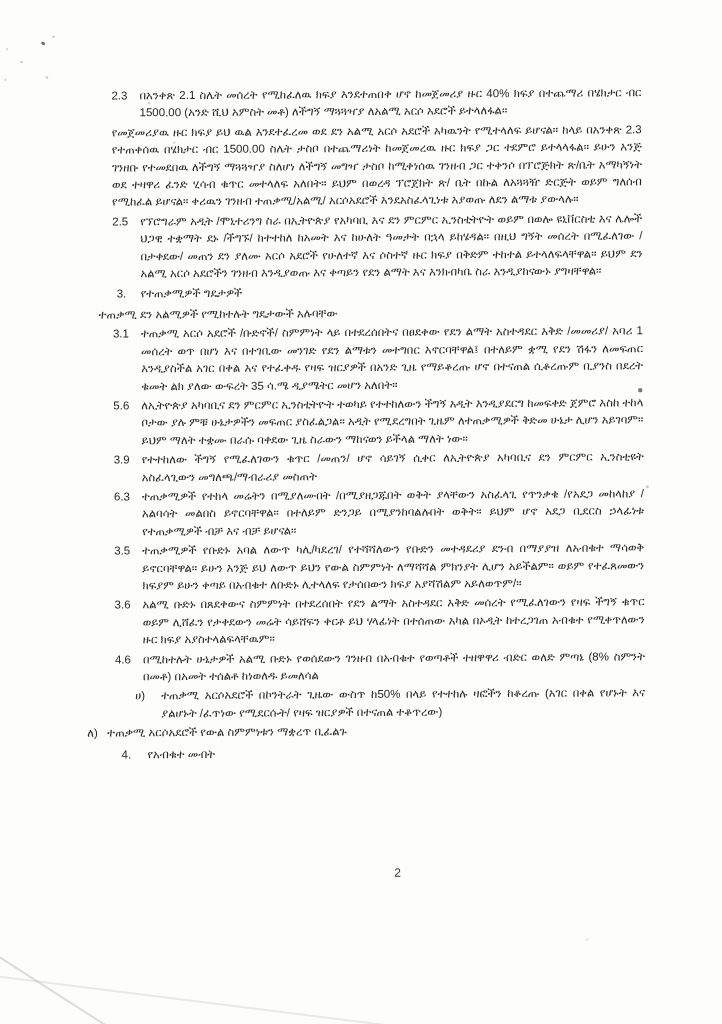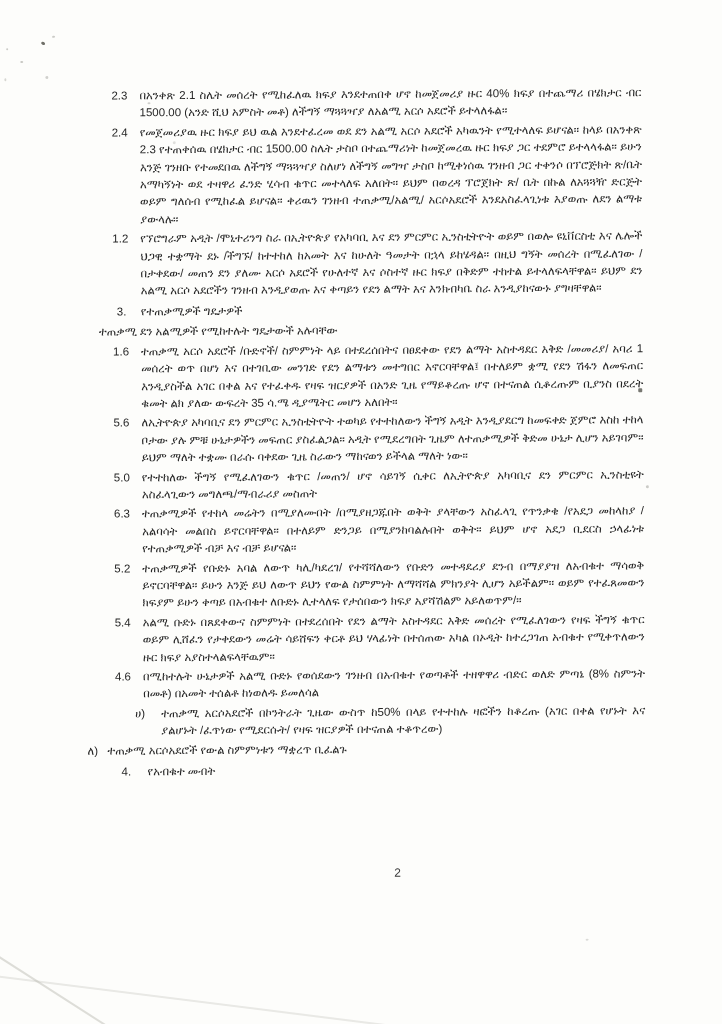--- a/index.html
+++ b/index.html
@@ -86,56 +86,55 @@
     <span class="speck s11"></span>
     <span class="edge1"></span>
     <span class="edge2"></span>
 
     <div class="content" id="doc-body">
         <div class="row row-main">
           <span class="num">2.3</span>
           <span class="txt">በአንቀጽ 2.1 ስሌት መሰረት የሚከፈለዉ ክፍያ እንደተጠበቀ ሆኖ ከመጀመሪያ ዙር 40% ክፍያ በተጨማሪ በሄክታር ብር 1500.00 (አንድ ሺህ አምስት መቶ) ለችግኝ ማጓጓዣያ ለአልሚ አርሶ አደሮች ይተላለፋል።</span>
         </div>
         <div class="row row-main">
-          <span class="num">2.4</span>
           <span class="txt">የመጀመሪያዉ ዙር ክፍያ ይህ ዉል እንደተፈረመ ወደ ደን አልሚ አርሶ አደሮች አካዉንት የሚተላለፍ ይሆናል። ከላይ በአንቀጽ 2.3 የተጠቀሰዉ በሄክታር ብር 1500.00 ስሌት ታስቦ በተጨማሪነት ከመጀመረዉ ዙር ክፍያ ጋር ተደምሮ ይተላላፋል። ይሁን እንጅ ገንዘቡ የተመደበዉ ለችግኝ ማጓጓዣያ ስለሆነ ለችግኝ መግዣ ታስቦ ከሚቀነሰዉ ገንዘብ ጋር ተቀንሶ በፕሮጅክት ጽ/ቤት አማካኝነት ወደ ተዛዋሪ ፈንድ ሂሳብ ቁጥር መተላለፍ አለበት። ይህም በወረዳ ፕሮጀክት ጽ/ ቤት በኩል ለአጓጓዥ ድርጅት ወይም ግለሰብ የሚከፈል ይሆናል። ቀሪዉን ገንዘብ ተጠቃሚ/አልሚ/ አርሶአደሮች እንደአስፈላጊነቱ እያወጡ ለደን ልማቱ ያውላሉ።</span>
         </div>
         <div class="row row-main">
-          <span class="num">1.2</span>
+          <span class="num">2.5</span>
           <span class="txt">የኘሮግራም አዲት /ሞኒተሪንግ ስራ በኢትዮጵያ የአካባቢ እና ደን ምርምር ኢንስቲትዮት ወይም በወሎ ዩኒቨርስቲ እና ሌሎች ህጋዊ ተቋማት ደኑ /ችግኙ/ ከተተከለ ከአመት እና ከሁለት ዓመታት በኋላ ይከሄዳል። በዚህ ግኝት መሰረት በሚፈለገው /በታቀደው/ መጠን ደን ያለሙ አርሶ አደሮች የሁለተኛ እና ሶስተኛ ዙር ክፍያ በቅድም ተከተል ይተላለፍላቸዋል። ይህም ደን አልሚ አርሶ አደሮችን ገንዘብ እንዲያወጡ እና ቀጣይን የደን ልማት እና እንክብካቤ ስራ እንዲያከናውኑ ያግዛቸዋል።</span>
         </div>
         <div class="row row-heading">
           <span class="num">3.</span>
           <span class="txt">የተጠቃሚዎች ግዴታዎች</span>
         </div>
         <div class="row row-intro">
           <span class="txt">ተጠቃሚ ደን አልሚዎች የሚከተሉት ግዴታውች አሉባቸው</span>
         </div>
         <div class="row row-main">
-          <span class="num">1.6</span>
+          <span class="num">3.1</span>
           <span class="txt">ተጠቃሚ አርሶ አደሮች /ቡድኖች/ ስምምነት ላይ በተደረሰበትና በፀደቀው የደን ልማት አስተዳደር እቅድ /መመሪያ/ አባሪ 1 መሰረት ወጥ በሆነ እና በተገቢው መንገድ የደን ልማቱን መተግበር እኖርባቸዋል፤ በተለይም ቋሚ የደን ሽፋን ለመፍጠር እንዲያስችል አገር በቀል እና የተፈቀዱ የዛፍ ዝርያዎች በአንድ ጊዜ የማይቆረጡ ሆኖ በተናጠል ሲቆረጡም ቢያንስ በደረት ቁመት ልክ ያለው ውፍረት 35 ሳ.ሜ ዲያሜትር መሆን አለበት።</span>
         </div>
         <div class="row row-main">
           <span class="num">5.6</span>
           <span class="txt">ለኢትዮጵያ አካባቢና ደን ምርምር ኢንስቲትዮት ተወካይ የተተከለውን ችግኝ አዲት እንዲያደርግ ከመፍቀድ ጀምሮ እስከ ተከላ ቦታው ያሉ ምቹ ሁኔታዎችን መፍጠር ያስፈልጋል። አዲት የሚደረግበት ጊዜም ለተጠቃሚዎች ቅድመ ሁኔታ ሊሆን አይገባም። ይህም ማለት ተቋሙ በራሱ ባቀደው ጊዜ ስራውን ማከናወን ይችላል ማለት ነው።</span>
         </div>
         <div class="row row-main">
-          <span class="num">5.0</span>
+          <span class="num">3.9</span>
           <span class="txt">የተተከለው ችግኝ የሚፈለገውን ቁጥር /መጠን/ ሆኖ ሳይገኝ ሲቀር ለኢትዮጵያ አካባቢና ደን ምርምር ኢንስቲዩት አስፈላጊውን መግለጫ/ማብራሪያ መስጠት</span>
         </div>
         <div class="row row-main">
           <span class="num">6.3</span>
           <span class="txt">ተጠቃሚዎች የተከላ መሬትን በሚያለሙበት /በሚያዘጋጁበት ወቅት ያላቸውን አስፈላጊ የጥንቃቄ /የአደጋ መከላከያ / አልባሳት መልበስ ይኖርባቸዋል። በተለይም ድንጋይ በሚያንከባልሉበት ወቅት። ይህም ሆኖ አደጋ ቢደርስ ኃላፊነቱ የተጠቃሚዎች ብቻ እና ብቻ ይሆናል።</span>
         </div>
         <div class="row row-main">
-          <span class="num">5.2</span>
+          <span class="num">3.5</span>
           <span class="txt">ተጠቃሚዎች የቡድኑ አባል ለውጥ ካሊ/ካደረገ/ የተሻሻለውን የቡድን መተዳደሪያ ደንብ በማያያዝ ለአብቁተ ማሳወቅ ይኖርባቸዋል። ይሁን እንጅ ይህ ለውጥ ይህን የውል ስምምነት ለማሻሻል ምክንያት ሊሆን አይችልም። ወይም የተፈጸመውን ክፍያም ይሁን ቀጣይ በአብቁተ ለቡድኑ ሊተላለፍ የታሰበውን ክፍያ አያሻሽልም አይለወጥም/።</span>
         </div>
         <div class="row row-main">
-          <span class="num">5.4</span>
+          <span class="num">3.6</span>
           <span class="txt">አልሚ ቡድኑ በጸደቀውና ስምምነት በተደረሰበት የደን ልማት አስተዳደር እቅድ መሰረት የሚፈለገውን የዛፍ ችግኝ ቁጥር ወይም ሊሸፈን የታቀደውን መሬት ሳይሸፍን ቀርቶ ይህ ሃላፊነት በተሰጠው አካል በኦዲት ከተረጋገጠ አብቁተ የሚቀጥለውን ዙር ክፍያ አያስተላልፍላቸዉም።</span>
         </div>
         <div class="row row-main">
           <span class="num">4.6</span>
           <span class="txt">በሚከተሉት ሁኔታዎች አልሚ ቡድኑ የወሰደውን ገንዘብ በአብቁተ የወጣቶች ተዘዋዋሪ ብድር ወለድ ምጣኔ (8% ስምንት በመቶ) በአመት ተሰልቶ ከነወለዱ ይመለሳል</span>
         </div>
         <div class="row row-sub">
           <span class="num">ሀ)</span>
           <span class="txt">ተጠቃሚ አርሶአደሮች በኮንትራት ጊዜው ውስጥ ከ50% በላይ የተተከሉ ዛፎችን ከቆረጡ (አገር በቀል የሆኑት እና ያልሆኑት /ፈጥነው የሚደርሱት/ የዛፍ ዝርያዎች በተናጠል ተቆጥረው)</span>
         </div>

